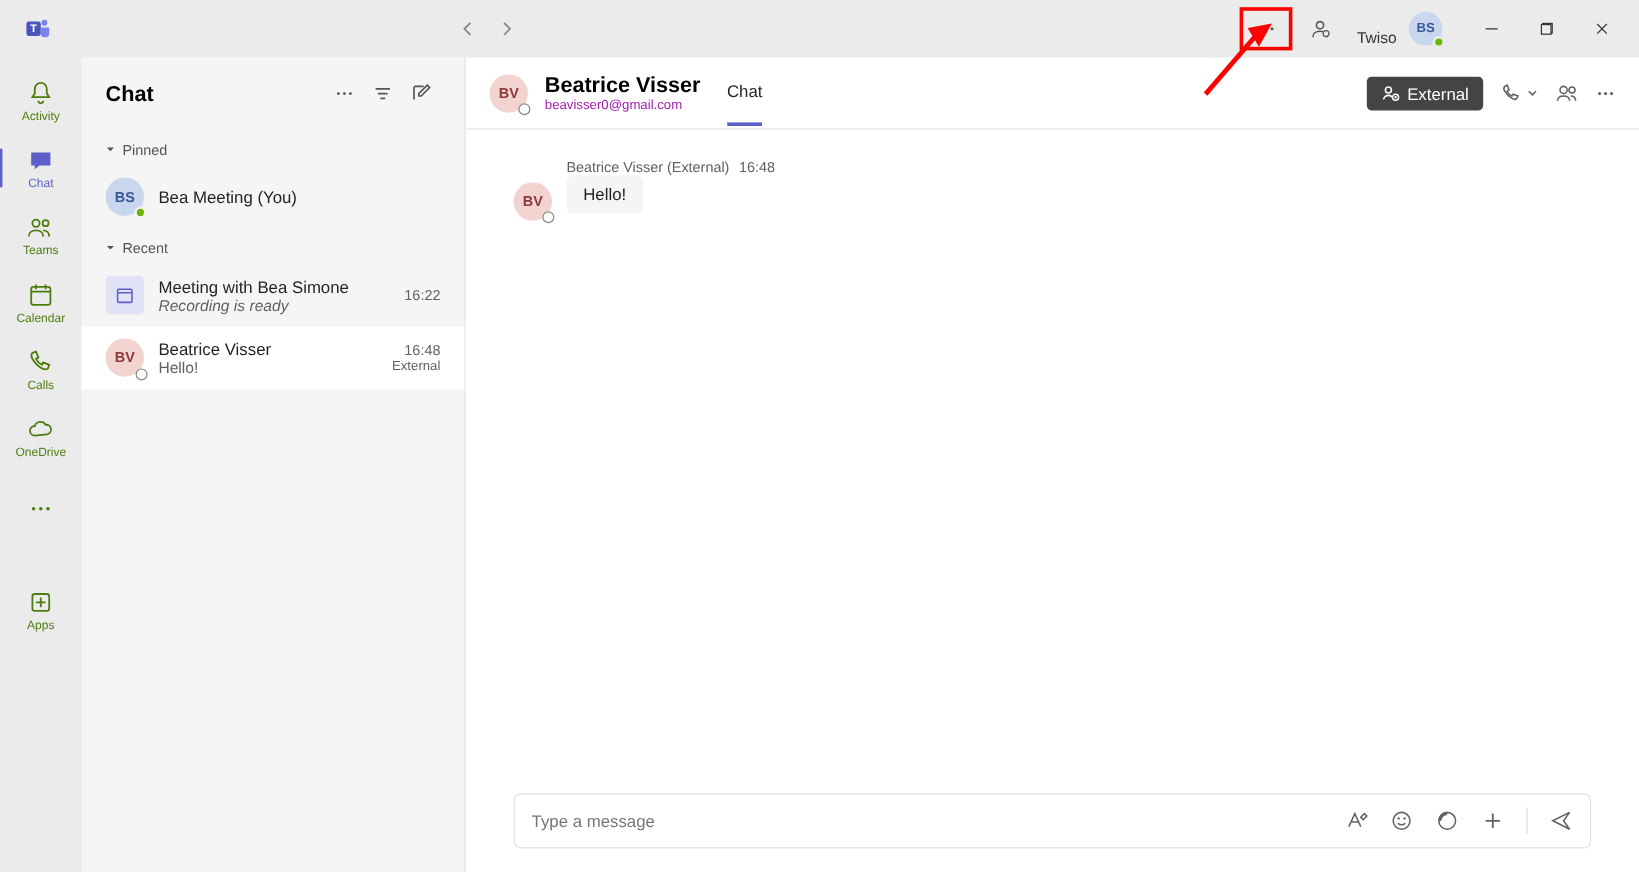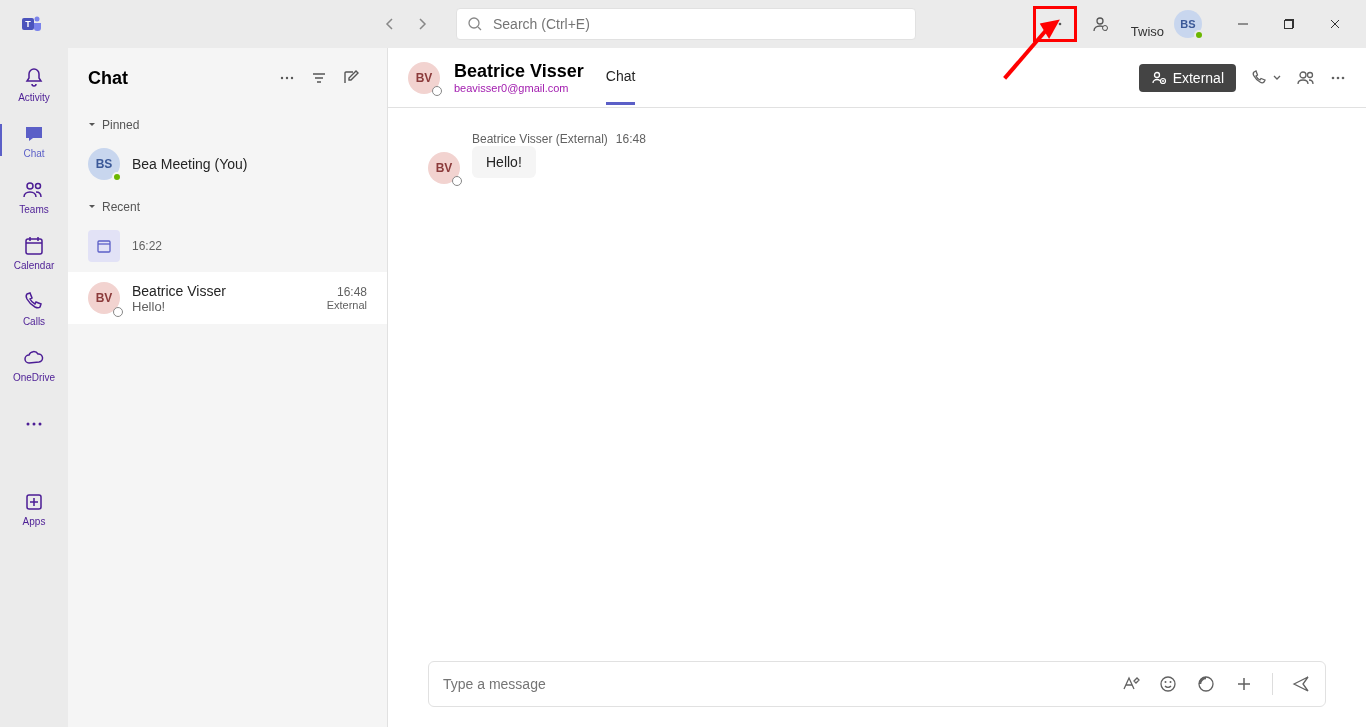--- a/index.html
+++ b/index.html
@@ -20,21 +20,21 @@
 .user-avatar { width: 28px; height: 28px; border-radius: 50%; background: #c8d6ee; color: #3b5998; font-weight: 600; font-size: 11px; display: flex; align-items: center; justify-content: center; position: relative; }
 .user-avatar .pres { position: absolute; bottom: -2px; right: -2px; width: 10px; height: 10px; border-radius: 50%; background: #6bb700; border: 2px solid #ebebeb; }
 .win-controls { display: flex; margin-left: 12px; }
 .win-btn { width: 46px; height: 48px; display: flex; align-items: center; justify-content: center; color: #333; }
 
 
 .main { flex: 1; display: flex; min-height: 0; }
 
 
 .app-rail { width: 68px; background: #ebebeb; display: flex; flex-direction: column; align-items: center; padding-top: 8px; }
-.rail-item { width: 68px; height: 56px; display: flex; flex-direction: column; align-items: center; justify-content: center; gap: 2px; color: #4c1d95; cursor: pointer; position: relative; }
+.rail-item { width: 68px; height: 56px; display: flex; flex-direction: column; align-items: center; justify-content: center; gap: 2px; color: #4d7c0f; cursor: pointer; position: relative; }
 .rail-item svg { width: 24px; height: 24px; }
 .rail-item span { font-size: 10px; }
 .rail-item.active { color: #5b5fc7; }
 .rail-item.active::before { content: ''; position: absolute; left: 0; top: 12px; bottom: 12px; width: 2px; background: #5b5fc7; }
 .rail-more { margin-top: 4px; }
 .rail-apps { margin-top: 28px; }
 
 
 .chat-panel { width: 320px; background: #f5f5f5; border-right: 1px solid #e1e1e1; display: flex; flex-direction: column; }
 .chat-panel-hdr { height: 60px; display: flex; align-items: center; padding: 0 20px; }
@@ -109,27 +109,20 @@
         <svg width="14" height="14" viewBox="0 0 14 14">
           <path d="M9 2L4 7l5 5" stroke="currentColor" stroke-width="1.5" fill="none"></path>
         </svg>
       </div>
     <div class="nav-btn">
         <svg width="14" height="14" viewBox="0 0 14 14">
           <path d="M5 2l5 5-5 5" stroke="currentColor" stroke-width="1.5" fill="none"></path>
         </svg>
       </div>
   </div>
-  <div class="search-box">
-    <svg width="16" height="16" viewBox="0 0 16 16">
-        <circle cx="7" cy="7" r="5" stroke="currentColor" stroke-width="1.3" fill="none"></circle>
-        <path d="M11 11l3 3" stroke="currentColor" stroke-width="1.3"></path>
-      </svg>
-    <input type="text" placeholder="Search (Ctrl+E)" style="">
-  </div>
   <div class="titlebar-right">
     <div class="tb-btn tb-btn-highlight">
       <svg width="16" height="16" viewBox="0 0 16 16">
           <circle cx="3" cy="8" r="1.3" fill="currentColor"></circle>
           <circle cx="8" cy="8" r="1.3" fill="currentColor"></circle>
           <circle cx="13" cy="8" r="1.3" fill="currentColor"></circle>
         </svg>
     </div>
     <div class="tb-btn">
       <svg width="18" height="18" viewBox="0 0 18 18">
@@ -266,20 +259,24 @@
         </svg>
       <span>Recent</span>
     </div>
     <div class="chat-item">
       <div class="chat-avatar meeting">
         <svg width="18" height="18" viewBox="0 0 18 18">
             <rect x="3" y="4" width="12" height="11" rx="1" stroke="currentColor" stroke-width="1.3" fill="none"></rect>
             <path d="M3 7h12" stroke="currentColor" stroke-width="1.3"></path>
           </svg>
       </div>
+      <div class="chat-info">
+        <div class="chat-title">Meeting with Bea Simone</div>
+        <div class="chat-sub italic">Recording is ready</div>
+      </div>
       <div class="chat-meta">
         <div>16:22</div>
       </div>
     </div>
     <div class="chat-item selected">
       <div class="chat-avatar bv">
         <span>BV</span>
         <span class="pres offline"></span>
       </div>
       <div class="chat-info">

